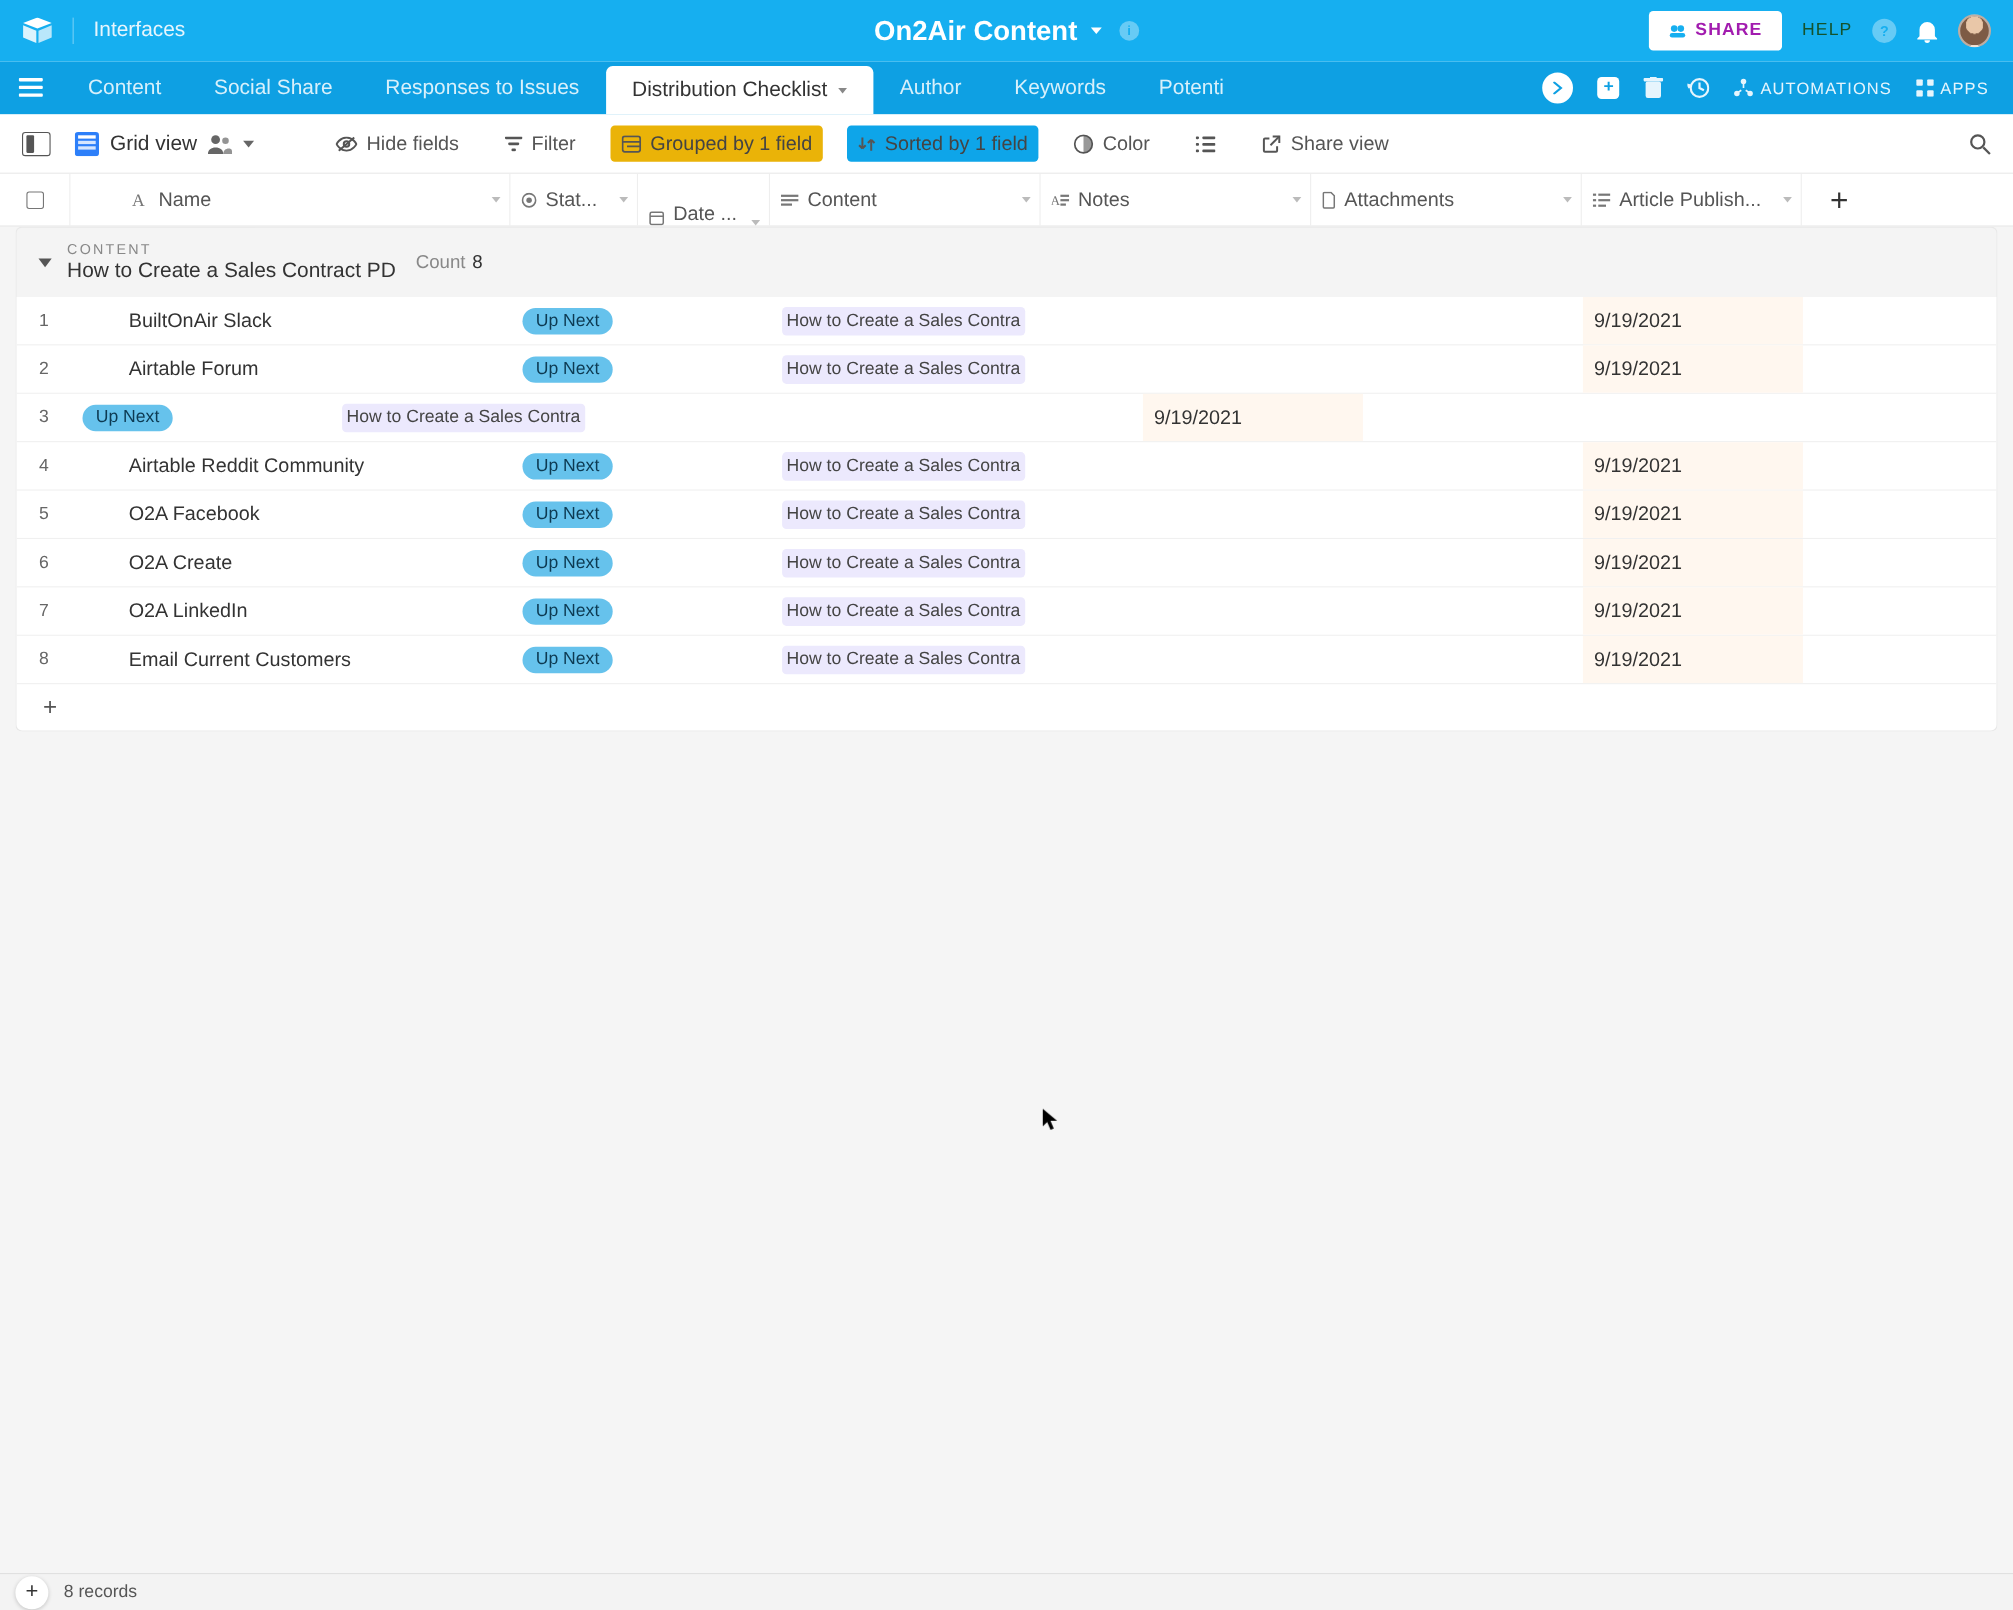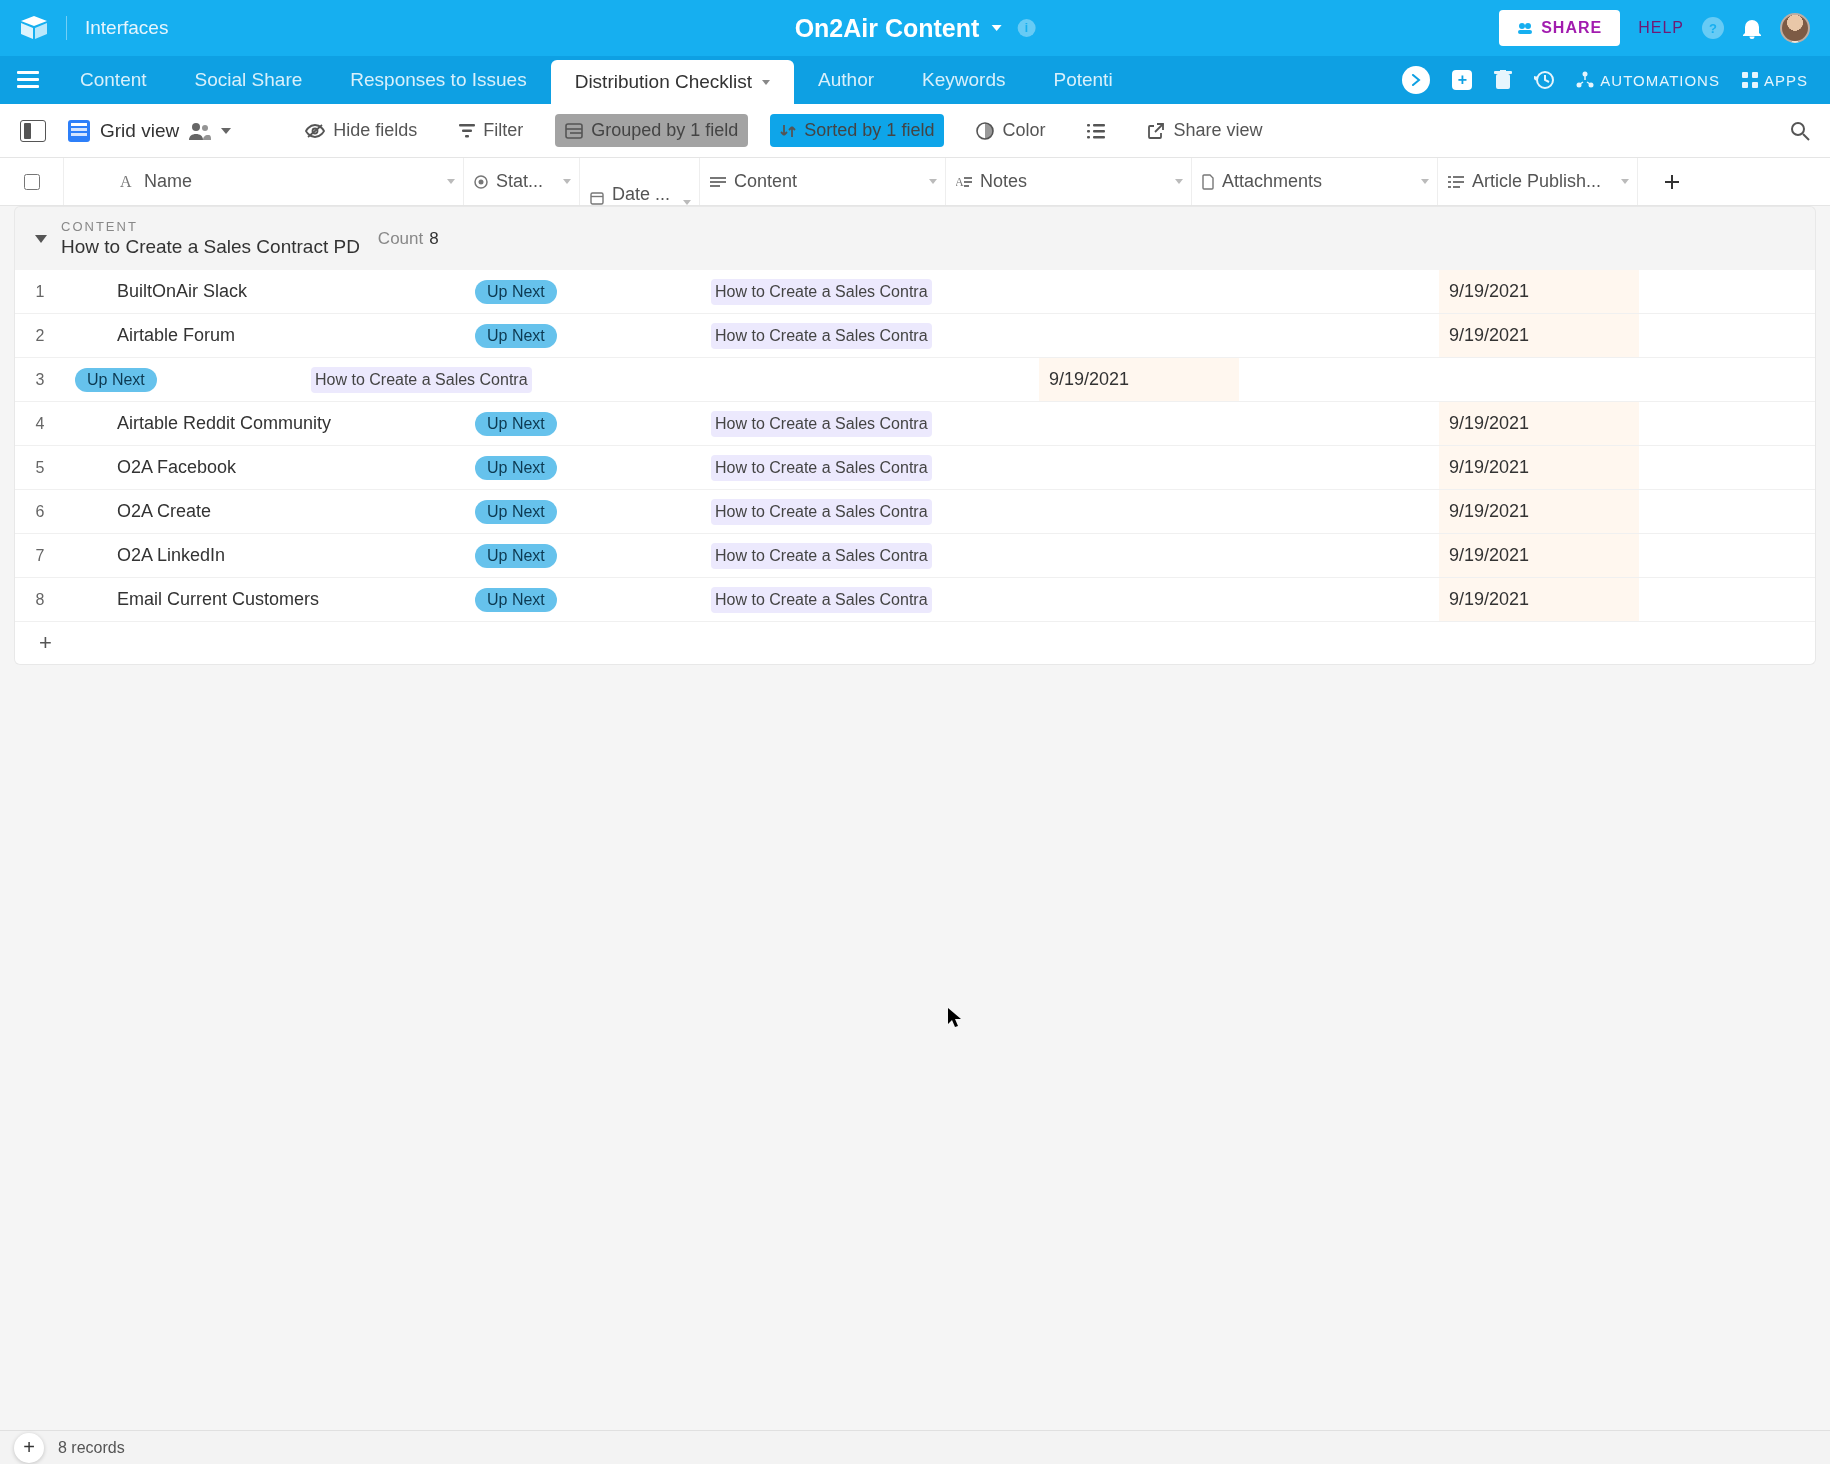--- a/index.html
+++ b/index.html
@@ -10,21 +10,21 @@
   .header-left { display: flex; align-items: center; gap: 18px; padding-left: 20px; }
   .logo-block { width: 28px; height: 28px; display: flex; align-items: center; justify-content: center; }
   .divider-v { width: 1px; height: 24px; background: rgba(255,255,255,0.4); }
   .interfaces-link { font-size: 19px; color: #e6f5fd; }
   .header-center { position: absolute; left: 50%; transform: translateX(-50%); display: flex; align-items: center; gap: 8px; }
   .base-title { font-size: 25px; font-weight: 600; color: #fff; }
   .caret-sm { width: 0; height: 0; border-left: 5px solid transparent; border-right: 5px solid transparent; border-top: 6px solid #fff; margin-left: 4px; }
   .info-circle { width: 18px; height: 18px; border-radius: 50%; background: rgba(255,255,255,0.35); color: #16aff0; font-size: 12px; font-weight: bold; display: flex; align-items:center; justify-content:center; margin-left: 8px;}
   .header-right { margin-left: auto; display: flex; align-items: center; gap: 18px; padding-right: 20px; }
   .share-btn { background: #fff; color: #a21caf; font-weight: 700; font-size: 16px; letter-spacing: 1px; border: none; border-radius: 4px; padding: 9px 18px; display: flex; align-items:center; gap:8px; }
-  .help-txt { font-size: 16px; font-weight: 500; letter-spacing: 1px; color: #701a75; }
+  .help-txt { font-size: 16px; font-weight: 500; letter-spacing: 1px; color: #14532d; }
   .hdr-icon { width: 22px; height: 22px; border-radius: 50%; background: rgba(255,255,255,0.35); display:flex; align-items:center; justify-content:center; color:#16aff0; font-size:13px; font-weight:bold;}
   .bell-icon svg, .share-btn svg { display:block; }
   .avatar { width: 30px; height: 30px; border-radius: 50%; background: radial-gradient(circle at 50% 30%, #e9c7a8 0 35%, #7d5b45 36% 100%); border: 2px solid rgba(255,255,255,0.5);}
   
   
   .tabrow { background: #0ea0e3; height: 48px; display: flex; align-items: stretch; color: #fff; }
   .menu-btn { width: 56px; display:flex; align-items:center; justify-content:center; }
   .tabs { display: flex; align-items: stretch; flex: 1; overflow: hidden; }
   .tab { display: flex; align-items: center; padding: 0 24px; font-size: 19px; color: #d8f0fb; white-space: nowrap; position: relative; }
   .tab.active { background: #fff; color: #333; border-top-left-radius: 6px; border-top-right-radius: 6px; margin-top: 4px; }
@@ -39,21 +39,21 @@
   
   .toolbar { background:#fff; height:54px; border-bottom:1px solid #e5e5e5; display:flex; align-items:center; padding: 0 20px; gap: 22px; }
   .panel-tgl { width:26px; height:22px; border:1.5px solid #555; border-radius:3px; position:relative; }
   .panel-tgl::after { content:""; position:absolute; left:3px; top:2px; bottom:2px; width:7px; background:#555; border-radius:1px;}
   .view-switch { display:flex; align-items:center; gap:10px; }
   .grid-ic { color:#2d7ff9; }
   .view-name { font-size:19px; font-weight:500; color:#333; }
   .people-ic { color:#666; }
   .mini-caret { width:0; height:0; border-left:5px solid transparent; border-right:5px solid transparent; border-top:6px solid #666; }
   .tool { display:flex; align-items:center; gap:8px; font-size:18px; color:#555; padding:6px 10px; border-radius:4px; }
-  .tool.grouped { background:#a3a3a3; color:#444; }
+  .tool.grouped { background:#eab308; color:#444; }
   .tool.sorted { background:#0ea5e9; color:#444; }
   .search-right { margin-left:auto; color:#555; }
 
   
   .cols { display:flex; height:48px; border-bottom:1px solid #e5e5e5; background:#fff; align-items:stretch; }
   .col { display:flex; align-items:center; border-right:1px solid #eee; padding:0 10px; font-size:18px; color:#555; position:relative; }
   .col .fld-ic { margin-right:8px; color:#777; }
   .col .dd { position:absolute; right:8px; width:0;height:0;border-left:4px solid transparent;border-right:4px solid transparent;border-top:5px solid #bbb; }
   .col.checkbox { width:64px; justify-content:center; }
   .col.name { width:400px; padding-left:56px;}

